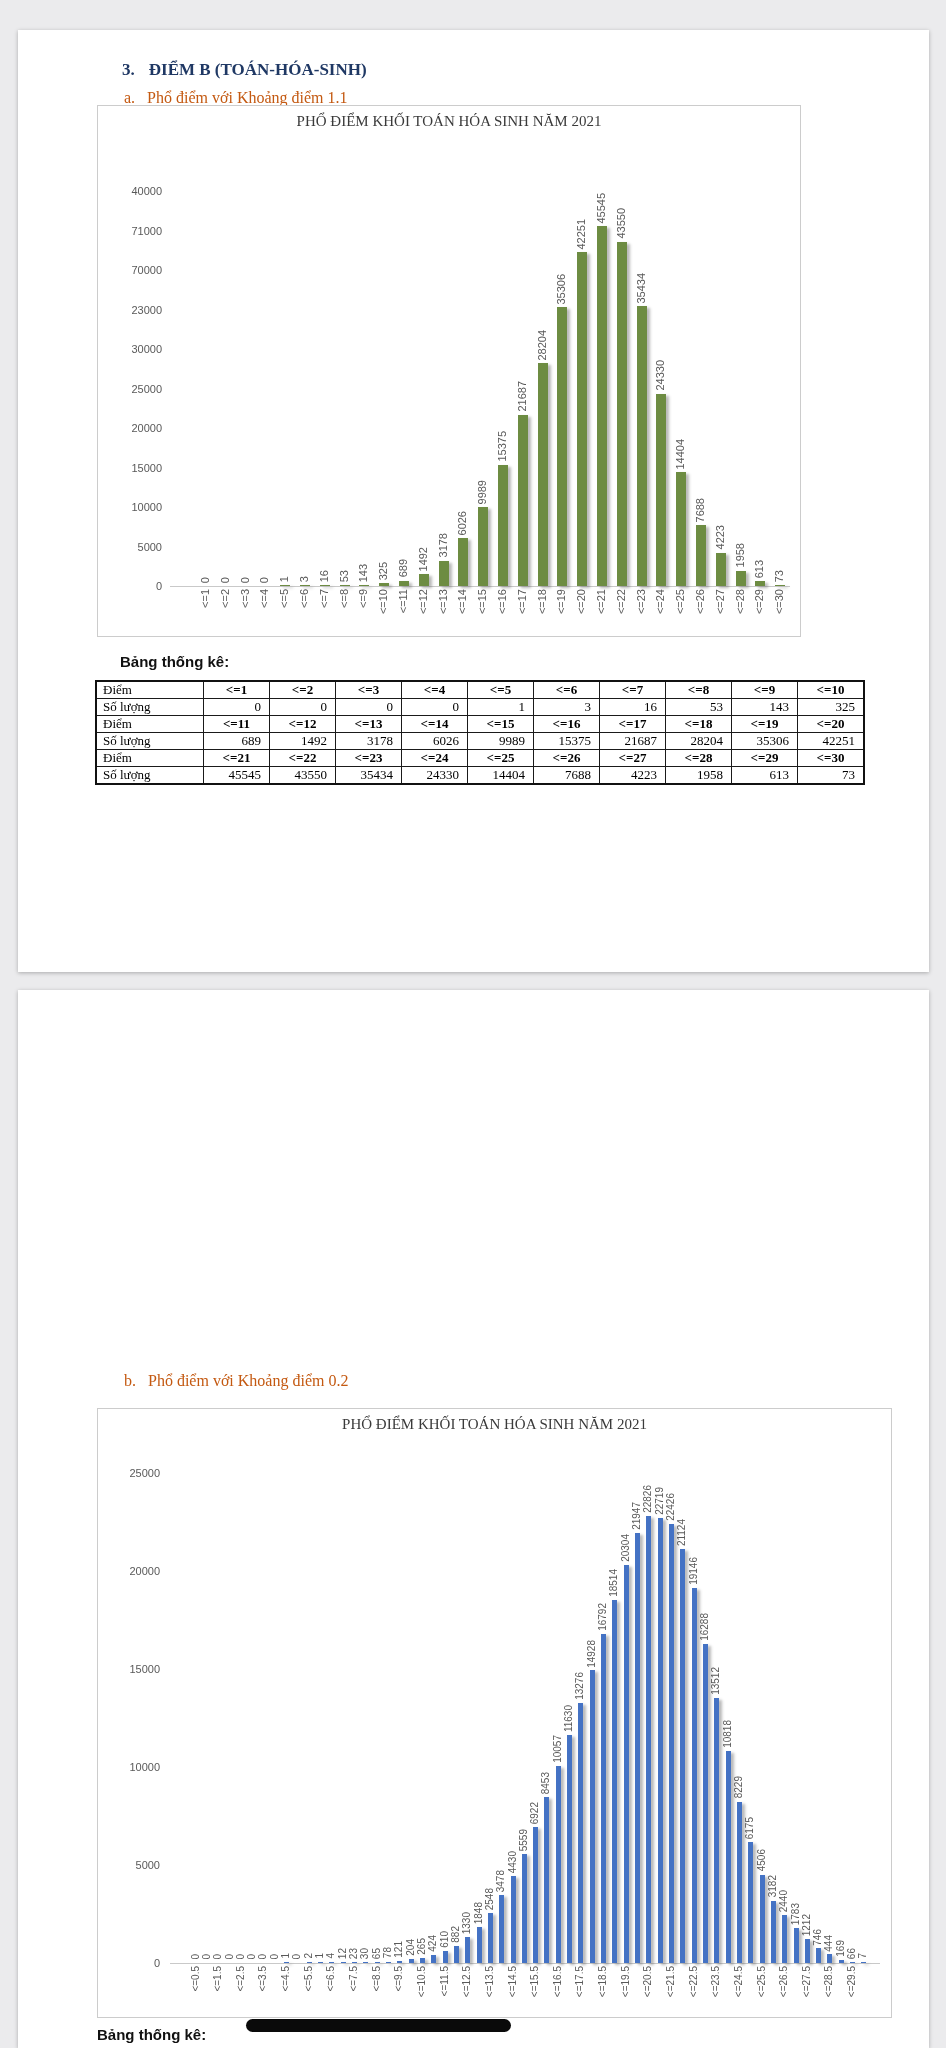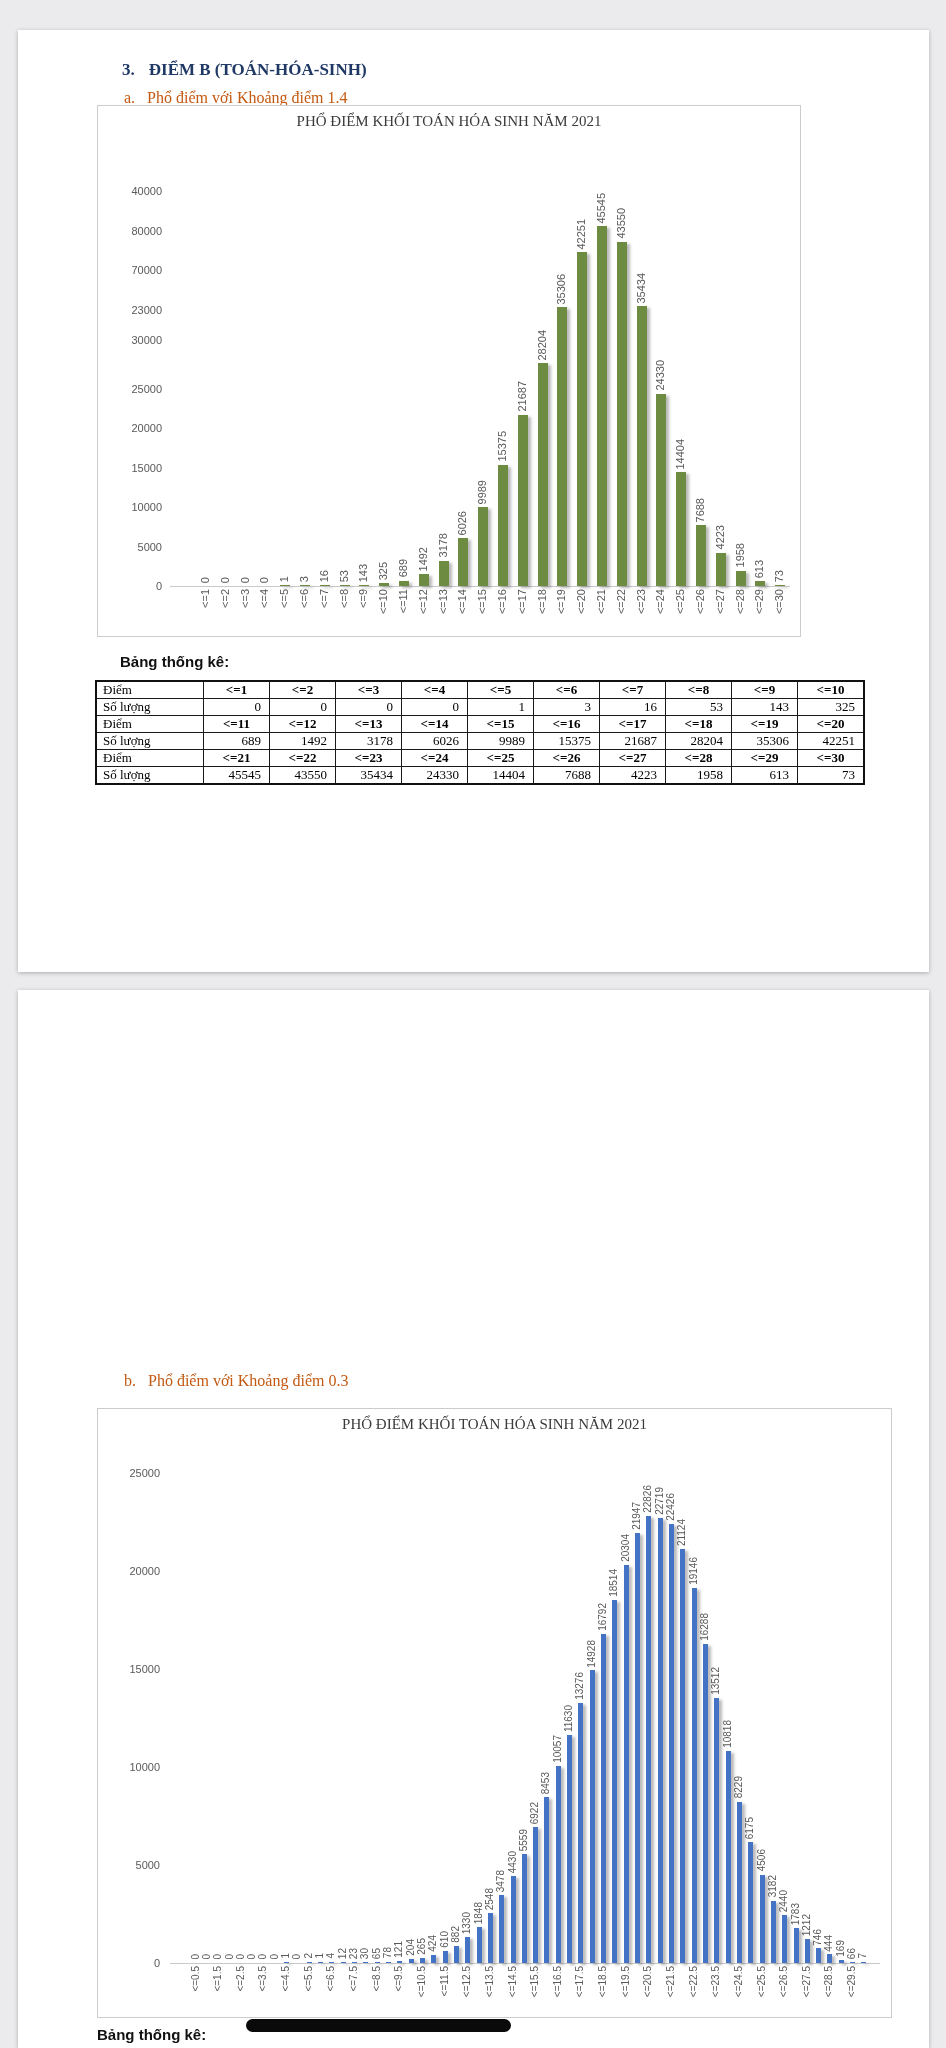--- a/index.html
+++ b/index.html
@@ -66,35 +66,35 @@
   }
 </style>
 </head>
 <body>
 
 <div class="page" id="page1">
   <div class="doc-heading">
     <span class="num">3.</span><span>ĐIỂM B (TOÁN-HÓA-SINH)</span>
   </div>
   <div class="doc-sub" id="sub-a">
-    <span class="num">a.</span><span>Phổ điểm với Khoảng điểm 1.4</span>
+    <span class="num">a.</span><span>Phổ điểm với Khoảng điểm 1.1</span>
   </div>
 
   <div class="chart-box" id="chart1">
     <div class="chart-title">PHỔ ĐIỂM KHỐI TOÁN HÓA SINH NĂM 2021</div>
   <div class="ylab" style="left: 6px; width: 58px; top: 474px;">0</div>
       <div class="ylab" style="left: 6px; width: 58px; top: 434.5px;">5000</div>
       <div class="ylab" style="left: 6px; width: 58px; top: 395px;">10000</div>
       <div class="ylab" style="left: 6px; width: 58px; top: 355.5px;">15000</div>
       <div class="ylab" style="left: 6px; width: 58px; top: 316px;">20000</div>
       <div class="ylab" style="left: 6px; width: 58px; top: 276.5px;">25000</div>
-      <div class="ylab" style="left: 6px; width: 58px; top: 228px;">30000</div>
+      <div class="ylab" style="left: 6px; width: 58px; top: 237px;">30000</div>
       <div class="ylab" style="left: 6px; width: 58px; top: 197.5px;">23000</div>
       <div class="ylab" style="left: 6px; width: 58px; top: 158px;">70000</div>
-      <div class="ylab" style="left: 6px; width: 58px; top: 118.5px;">80000</div>
+      <div class="ylab" style="left: 6px; width: 58px; top: 118.5px;">71000</div>
       <div class="ylab" style="left: 6px; width: 58px; top: 79px;">40000</div>
       <div class="axisline" style="left: 72px; width: 620px; top: 480px;"></div>
       <div class="vtext" style="bottom: 53px; left: 102px; font-size: 11px;">0</div>
       <div class="vtext" style="top: 483px; left: 102px; font-size: 11px;">&lt;=1</div>
       <div class="vtext" style="bottom: 53px; left: 121.8px; font-size: 11px;">0</div>
       <div class="vtext" style="top: 483px; left: 121.8px; font-size: 11px;">&lt;=2</div>
       <div class="vtext" style="bottom: 53px; left: 141.5px; font-size: 11px;">0</div>
       <div class="vtext" style="top: 483px; left: 141.5px; font-size: 11px;">&lt;=3</div>
       <div class="vtext" style="bottom: 53px; left: 161.3px; font-size: 11px;">0</div>
       <div class="vtext" style="top: 483px; left: 161.3px; font-size: 11px;">&lt;=4</div>
@@ -259,21 +259,21 @@
           <td class="cell-num">1958</td>
           <td class="cell-num">613</td>
           <td class="cell-num">73</td>
         </tr>
       </tbody>
   </table>
 </div>
 
 <div class="page" id="page2">
   <div class="doc-sub" id="sub-b">
-    <span class="num">b.</span><span>Phổ điểm với Khoảng điểm 0.3</span>
+    <span class="num">b.</span><span>Phổ điểm với Khoảng điểm 0.2</span>
   </div>
 
   <div class="chart-box" id="chart2">
     <div class="chart-title">PHỔ ĐIỂM KHỐI TOÁN HÓA SINH NĂM 2021</div>
   <div class="ylab" style="left: 6px; width: 56px; top: 548px;">0</div>
       <div class="ylab" style="left: 6px; width: 56px; top: 450px;">5000</div>
       <div class="ylab" style="left: 6px; width: 56px; top: 352px;">10000</div>
       <div class="ylab" style="left: 6px; width: 56px; top: 254px;">15000</div>
       <div class="ylab" style="left: 6px; width: 56px; top: 156px;">20000</div>
       <div class="ylab" style="left: 6px; width: 56px; top: 58px;">25000</div>

